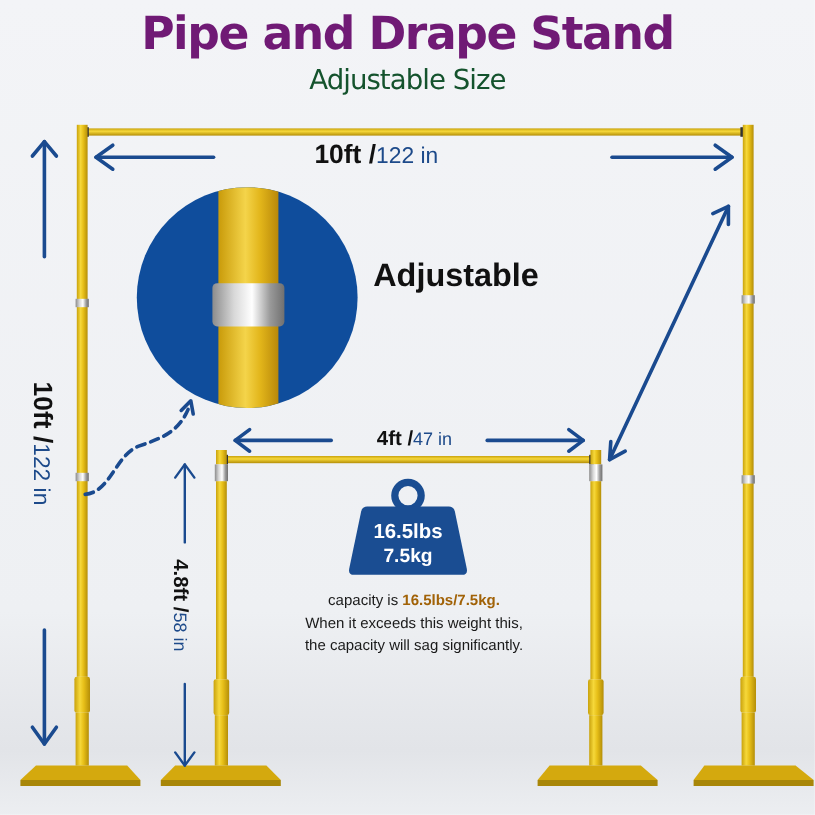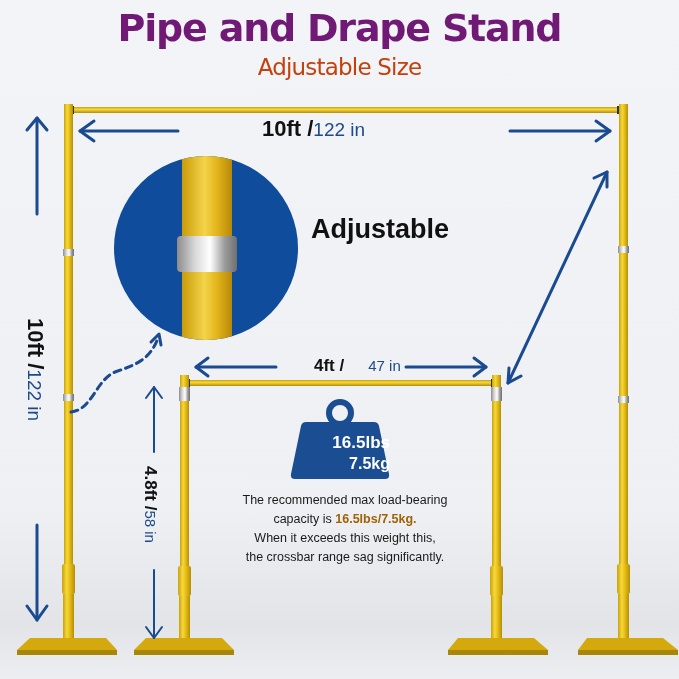--- a/index.html
+++ b/index.html
@@ -10,43 +10,43 @@
     }
     .abs { position:absolute; }
     .title {
       top:6px; left:0; width:679px; text-align:center;
       font-family:"DejaVu Sans", sans-serif; font-weight:bold; font-size:38px;
       color:#701a75; letter-spacing:-1.2px;
     }
     .subtitle {
       top:54px; left:0; width:679px; text-align:center;
       font-family:"DejaVu Sans", sans-serif; font-weight:normal; font-size:23px;
-      color:#c2410c; letter-spacing:-0.8px;
+      color:#14532d; letter-spacing:-0.8px;
     }
     .dim-label { color:#111; font-weight:bold; white-space:nowrap; }
     .dim-label .unit { color:#1d4a8a; font-weight:normal; }
     .w10 { top:116px; left:262px; font-size:22px; }
     .w10 .unit { font-size:19px; }
     .w4 { top:356px; left:314px; font-size:17px; }
-    .w4 .unit { font-size:15px;padding-left:24px; }
+    .w4 .unit { font-size:15px; }
     .h10 {
       top:318px; left:22px; font-size:22px;
       transform-origin:0 0; transform: rotate(90deg) translate(0,-26px);
     }
     .h10 .unit { font-size:19px; }
     .h48 {
       top:466px; left:140px; font-size:17px;
       transform-origin:0 0; transform: rotate(90deg) translate(0,-20px);
     }
     .h48 .unit { font-size:15px; }
     .adj-label {
       top:214px; left:311px; font-size:27px; font-weight:bold; color:#111; line-height:31px;
     }
     .weight-text {
-      left:290px; width:100px; text-align:right; color:#fff; font-weight:bold;
+      left:290px; width:100px; text-align:center; color:#fff; font-weight:bold;
     }
     .wt1 { top:433px; font-size:17px; }
     .wt2 { top:455px; font-size:16px; }
     .note {
       top:491px; left:200px; width:290px; text-align:center;
       font-size:12.5px; line-height:19px; color:#1a1a1a;
     }
     .note b { color:#a16207; }
     svg.scene { position:absolute; top:0; left:0; }
   </style>
@@ -200,17 +200,16 @@
 </div>
 
 <div class="abs adj-label">
   <div>Adjustable</div>
 </div>
 
 <div class="abs weight-text wt1">16.5lbs</div>
 <div class="abs weight-text wt2">7.5kg</div>
 
 <div class="abs note">
-  <div>The recommended max load-bearing</div>
   <div><span>capacity is </span><b>16.5lbs/7.5kg.</b></div>
   <div>When it exceeds this weight this,</div>
-  <div>the crossbar range sag significantly.</div>
+  <div>the capacity will sag significantly.</div>
 </div>
 
 </body></html>

